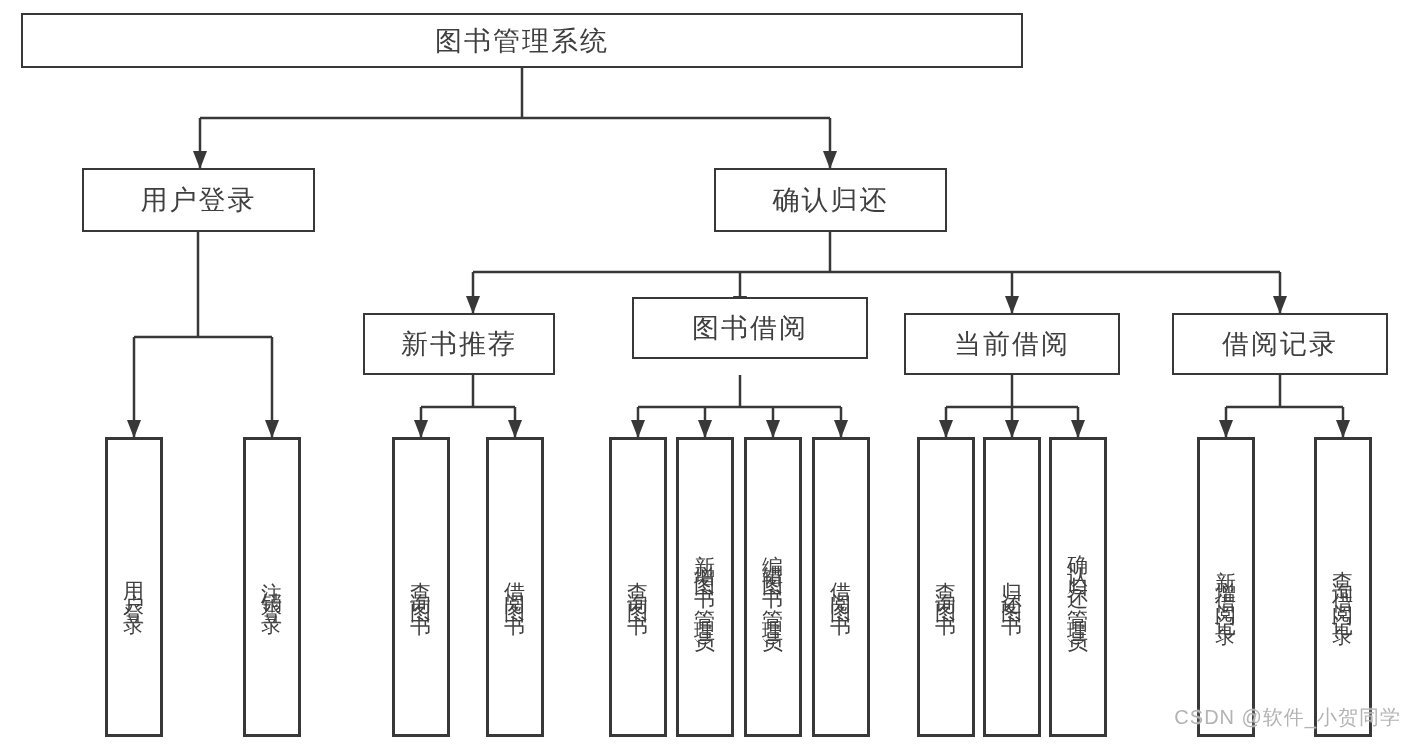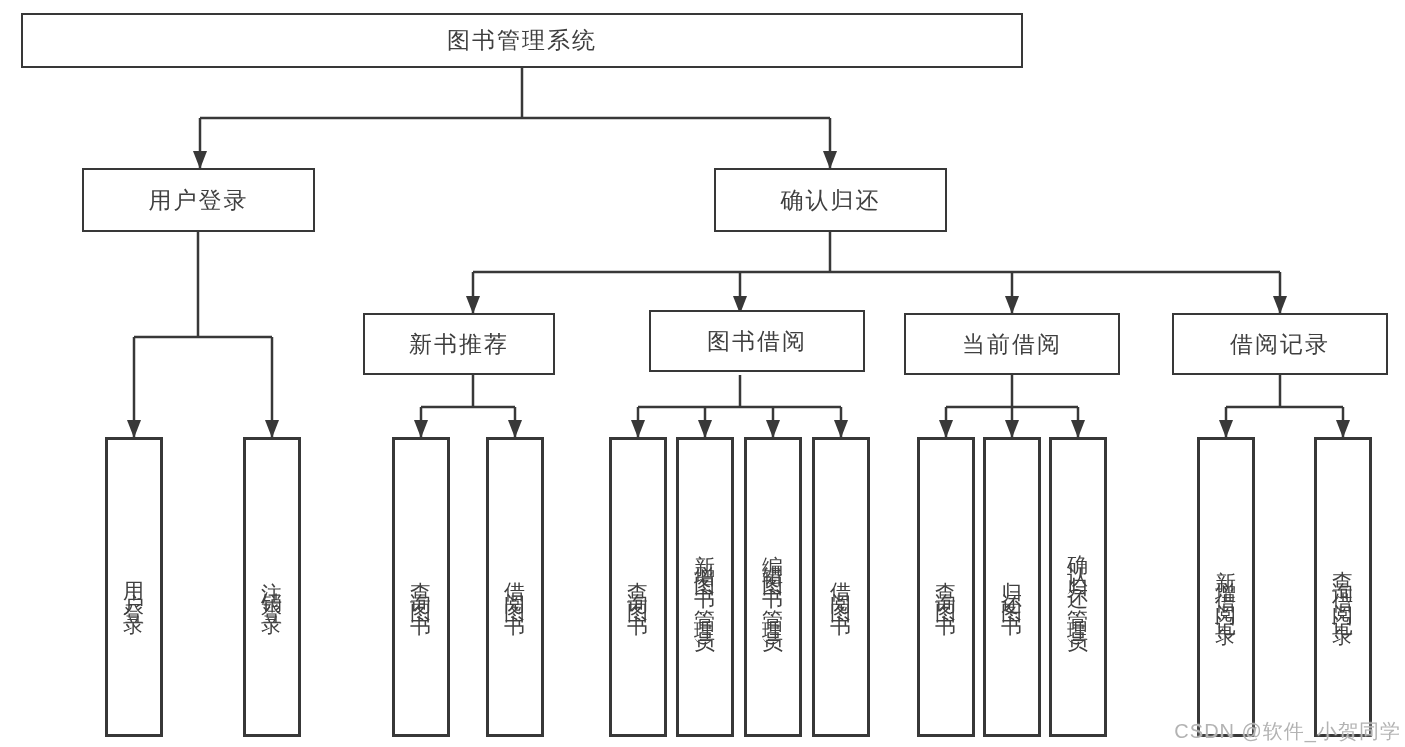--- a/index.html
+++ b/index.html
@@ -36,40 +36,40 @@
     box-sizing:border-box;
     background:#fff;
     border:3px solid var(--box_border);
     display:flex;
     align-items:center;
     justify-content:center;
     color:var(--text);
   }
   .hbox{
     border-width:2.5px;
-    font-size:23px;
+    font-size:27px;
     letter-spacing:2px;
     white-space:nowrap;
   }
   .root-box{ left:21px; top:13px; width:1002px; height:55px; }
   .vbox{
     width:58px; height:300px; top:437px;
   }
   .vtext{
     writing-mode:vertical-rl;
     text-orientation:mixed;
     font-size:21px;
     letter-spacing:11px;
     line-height:1;
     color:var(--text);
   }
   .watermark{
     position:absolute;
     right:4px;
-    bottom:2px;
+    bottom:16px;
     font-size:20px;
     color:var(--watermark);
     letter-spacing:1px;
     white-space:nowrap;
     z-index:10;
     text-shadow:0 0 2px rgba(255,255,255,.9);
   }
 </style>
 </head>
 <body>
@@ -138,21 +138,21 @@
   <div class="box hbox" style="left:82px;top:168px;width:233px;height:64px;">
     <span>用户登录</span>
   </div>
   <div class="box hbox" style="left:714px;top:168px;width:233px;height:64px;">
     <span>确认归还</span>
   </div>
 
   <div class="box hbox" style="left:363px;top:313px;width:192px;height:62px;">
     <span>新书推荐</span>
   </div>
-  <div class="box hbox" style="left:632px;top:310px;width:216px;height:62px;margin-left:17px;">
+  <div class="box hbox" style="left:632px;top:297px;width:236px;height:62px;">
     <span>图书借阅</span>
   </div>
   <div class="box hbox" style="left:904px;top:313px;width:216px;height:62px;">
     <span>当前借阅</span>
   </div>
   <div class="box hbox" style="left:1172px;top:313px;width:216px;height:62px;">
     <span>借阅记录</span>
   </div>
 
   <div class="box vbox" style="left:105px;">

